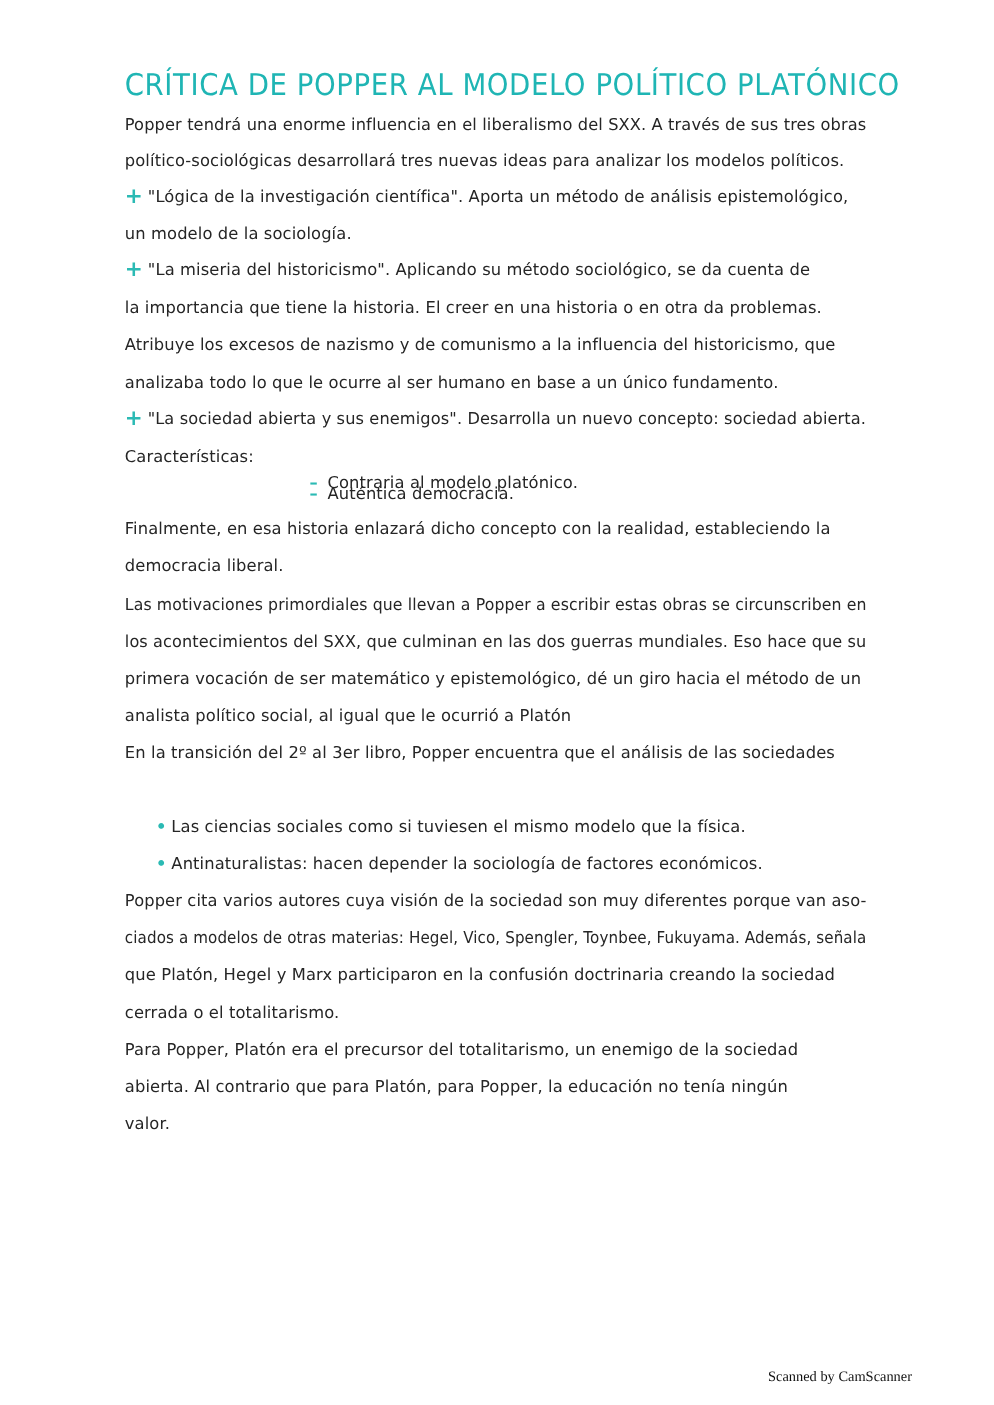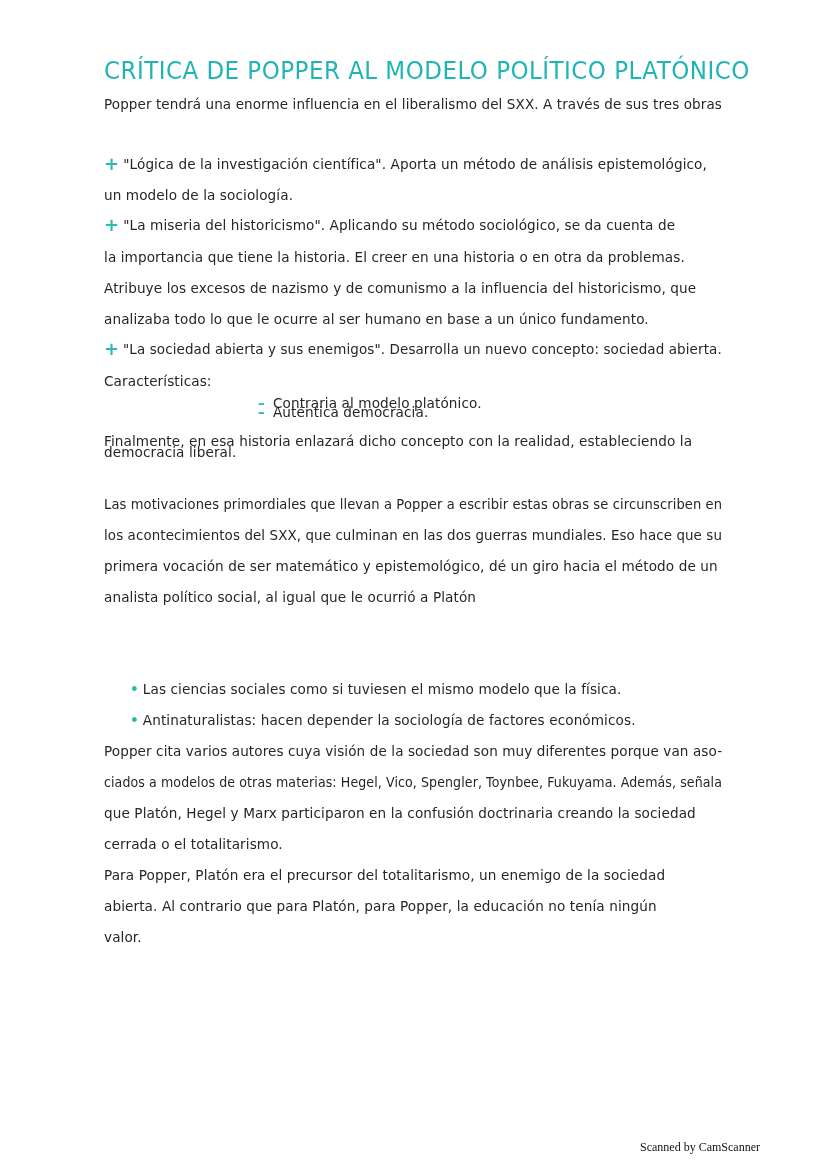--- a/index.html
+++ b/index.html
@@ -76,20 +76,21 @@
     }
   </style>
 </head>
 <body>
 
 <div class="page">
 
   <div class="title">CRÍTICA DE POPPER AL MODELO POLÍTICO PLATÓNICO</div>
 
   <div class="line" style="top: 96px; transform: scaleX(0.994);"><span>Popper tendrá una enorme influencia en el liberalismo del SXX. A través de sus tres obras</span></div>
+  <div class="line" style="top:126px"><span>político-sociológicas desarrollará tres nuevas ideas para analizar los modelos políticos.</span></div>
 
   <div class="line" style="top:153px">
     <span class="plus">+</span><span>"Lógica de la investigación científica". Aporta un método de análisis epistemológico,</span>
   </div>
   <div class="line" style="top:187px"><span>un modelo de la sociología.</span></div>
 
   <div class="line" style="top:214px">
     <span class="plus">+</span><span>"La miseria del historicismo". Aplicando su método sociológico, se da cuenta de</span>
   </div>
   <div class="line" style="top:249px"><span>la importancia que tiene la historia. El creer en una historia o en otra da problemas.</span></div>
@@ -102,27 +103,28 @@
 
   <div class="line" style="top:373px"><span>Características:</span></div>
   <div class="line indent1" style="top:395px">
     <span class="dash">–</span><span>Contraria al modelo platónico.</span>
   </div>
   <div class="line indent1" style="top:404px">
     <span class="dash">–</span><span>Auténtica democracia.</span>
   </div>
 
   <div class="line" style="top:433px"><span>Finalmente, en esa historia enlazará dicho concepto con la realidad, estableciendo la</span></div>
-  <div class="line" style="top:444px"><span>democracia liberal.</span></div>
+  <div class="line" style="top:464px"><span>democracia liberal.</span></div>
 
   <div class="line" style="top: 496px; transform: scaleX(0.963);"><span>Las motivaciones primordiales que llevan a Popper a escribir estas obras se circunscriben en</span></div>
   <div class="line" style="top: 527px; transform: scaleX(0.987);"><span>los acontecimientos del SXX, que culminan en las dos guerras mundiales. Eso hace que su</span></div>
   <div class="line" style="top:558px"><span>primera vocación de ser matemático y epistemológico, dé un giro hacia el método de un</span></div>
   <div class="line" style="top:589px"><span>analista político social, al igual que le ocurrió a Platón</span></div>
 
+  <div class="line" style="top:620px"><span>En la transición del 2º al 3er libro, Popper encuentra que el análisis de las sociedades</span></div>
 
   <div class="line indent2" style="top:681px">
     <span class="bullet">•</span><span>Las ciencias sociales como si tuviesen el mismo modelo que la física.</span>
   </div>
   <div class="line indent2" style="top:712px">
     <span class="bullet">•</span><span>Antinaturalistas: hacen depender la sociología de factores económicos.</span>
   </div>
 
   <div class="line" style="top: 743px; transform: scaleX(0.997);"><span>Popper cita varios autores cuya visión de la sociedad son muy diferentes porque van aso-</span></div>
   <div class="line" style="top: 774px; transform: scaleX(0.927);"><span>ciados a modelos de otras materias: Hegel, Vico, Spengler, Toynbee, Fukuyama. Además, señala</span></div>

